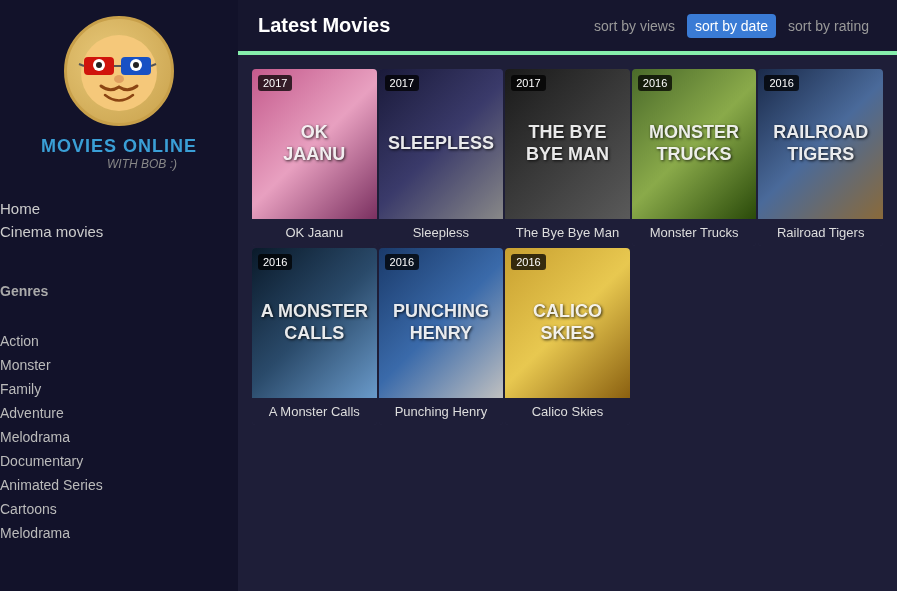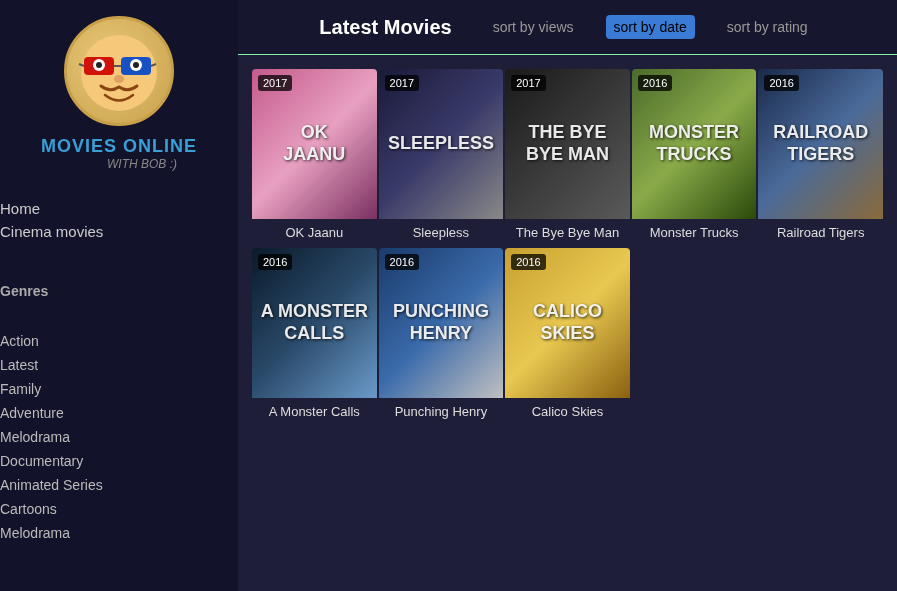--- a/index.html
+++ b/index.html
@@ -110,49 +110,49 @@
       display: flex;
       flex-direction: column;
       overflow: hidden;
     }
 
     .top-bar {
       background: #16162e;
       padding: 10px 20px;
       display: flex;
       align-items: center;
-      justify-content: center;
-      border-bottom: 1px solid #86efac;
+      justify-content: space-between;
+      border-bottom: 4px solid #86efac;
       min-height: 55px;
     }
 
     .latest-movies-title {
       color: #fff;
       font-size: 20px;
       font-weight: bold;
     }
 
     .sort-buttons {
       display: flex;
-      gap: 24px;
+      gap: 4px;
       margin-left: 33px;
     }
 
     .sort-btn {
       background: none;
       border: none;
       color: #999;
       font-size: 14px;
       cursor: pointer;
       padding: 4px 8px;
       border-radius: 4px;
     }
     .sort-btn.active {
       background: #3a7bd5;
-      color: #000000;
+      color: #ffffff;
     }
 
     
     .movies-grid {
       display: grid;
       grid-template-columns: repeat(5, 1fr);
       gap: 2px;
       padding: 14px;
       overflow-y: auto;
     }
@@ -262,21 +262,21 @@
   <nav class="nav-links">
 
   <a class="nav-link" href="#">Home</a>
       <a class="nav-link" href="#">Cinema movies</a>
     </nav>
 
   <div class="genres-title">Genres</div>
   <ul class="genre-list">
 
   <li><a href="#">Action</a></li>
-      <li><a href="#">Latest</a></li>
+      <li><a href="#">Monster</a></li>
       <li><a href="#">Family</a></li>
       <li><a href="#">Adventure</a></li>
       <li><a href="#">Melodrama</a></li>
       <li><a href="#">Documentary</a></li>
       <li><a href="#">Animated Series</a></li>
       <li><a href="#">Cartoons</a></li>
       <li><a href="#">Melodrama</a></li>
     </ul>
 </aside>
 

